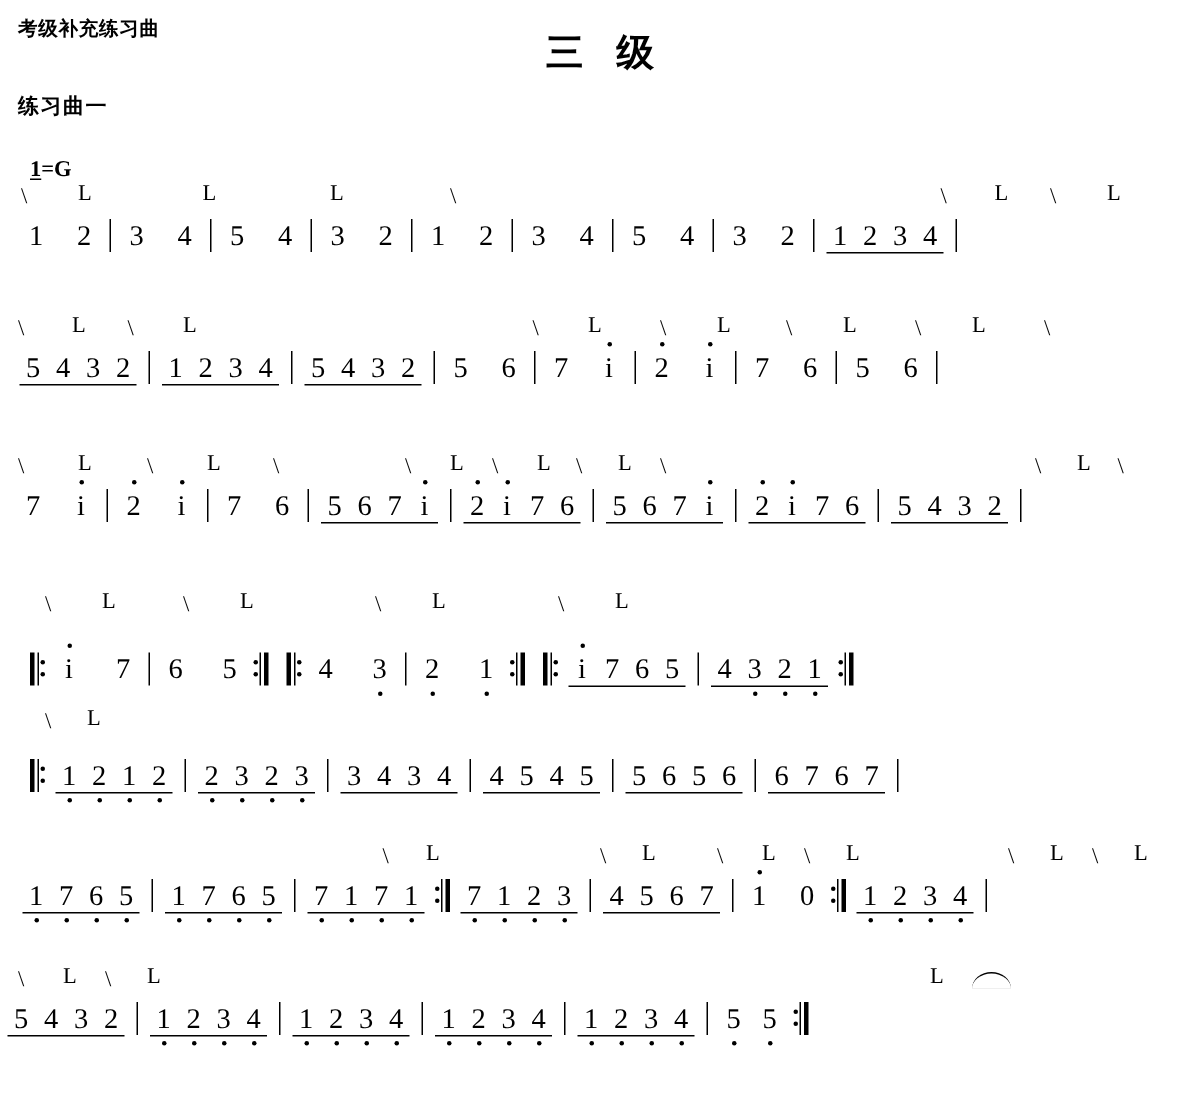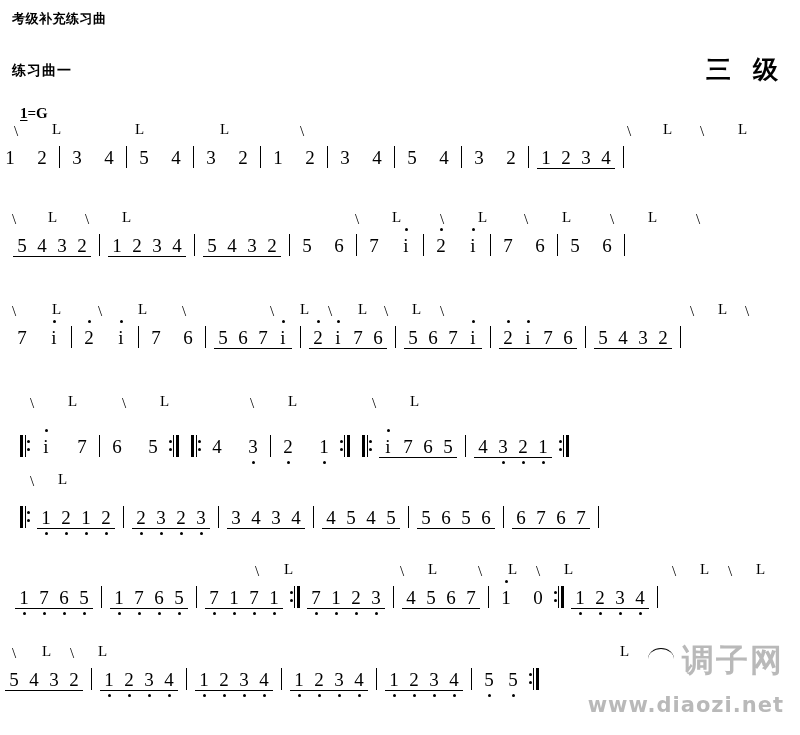--- a/index.html
+++ b/index.html
@@ -28,27 +28,26 @@
     font-size: 13px;
     font-weight: bold;
     font-family: "DejaVu Sans", sans-serif;
     letter-spacing: 0.5px;
   }
   .hdr-title {
     position: absolute;
     left: 0;
     top: 18px;
     width: 800px;
-    text-align: right;
+    text-align: center;
     font-size: 25px;
     font-weight: bold;
     font-family: "DejaVu Sans", sans-serif;
     letter-spacing: 22px;
     text-indent: 22px;
-    margin-top: 35px;
   }
   .hdr-sub {
     position: absolute;
     left: 12px;
     top: 62px;
     font-size: 14px;
     font-weight: bold;
     font-family: "DejaVu Sans", sans-serif;
     letter-spacing: 1px;
   }
@@ -232,21 +231,21 @@
       <span class="mk" style="left:14px;top:2px;">\</span>
       <span class="mk" style="left:52px;top:0px;">L</span>
       <span class="mk" style="left:135px;top:0px;">L</span>
       <span class="mk" style="left:220px;top:0px;">L</span>
       <span class="mk" style="left:300px;top:2px;">\</span>
       <span class="mk" style="left:627px;top:2px;">\</span>
       <span class="mk" style="left:663px;top:0px;">L</span>
       <span class="mk" style="left:700px;top:2px;">\</span>
       <span class="mk" style="left:738px;top:0px;">L</span>
     </div>
-    <div class="notes" style="left:0;top:6px;">
+    <div class="notes" style="left:14px;top:6px;">
       <span class="grp"><span class="n">1</span><span class="sp12"></span><span class="n">2</span></span><span class="bar"></span><span class="grp"><span class="n">3</span><span class="sp12"></span><span class="n">4</span></span><span class="bar"></span><span class="grp"><span class="n">5</span><span class="sp12"></span><span class="n">4</span></span><span class="bar"></span><span class="grp"><span class="n">3</span><span class="sp12"></span><span class="n">2</span></span><span class="bar"></span><span class="grp"><span class="n">1</span><span class="sp12"></span><span class="n">2</span></span><span class="bar"></span><span class="grp"><span class="n">3</span><span class="sp12"></span><span class="n">4</span></span><span class="bar"></span><span class="grp"><span class="n">5</span><span class="sp12"></span><span class="n">4</span></span><span class="bar"></span><span class="grp"><span class="n">3</span><span class="sp12"></span><span class="n">2</span></span><span class="bar"></span><span class="grp gb1"><span class="n">1</span><span class="n">2</span><span class="n">3</span><span class="n">4</span></span><span class="bar"></span>
     </div>
   </div>
 
   <div class="row" style="top:228px;">
     <div class="marks">
       <span class="mk" style="left:12px;top:2px;">\</span>
       <span class="mk" style="left:48px;top:0px;">L</span>
       <span class="mk" style="left:85px;top:2px;">\</span>
       <span class="mk" style="left:122px;top:0px;">L</span>
@@ -341,16 +340,14 @@
       <span class="mk" style="left:70px;top:2px;">\</span>
       <span class="mk" style="left:98px;top:0px;">L</span>
       <span class="mk" style="left:620px;top:0px;">L</span>
       <div class="slur" style="left:648px;top:4px;"></div>
     </div>
     <div class="notes" style="left:4px;top:6px;">
       <span class="grp gb1"><span class="n">5</span><span class="n">4</span><span class="n">3</span><span class="n">2</span></span><span class="bar"></span><span class="grp gb1"><span class="n dotdn">1</span><span class="n dotdn">2</span><span class="n dotdn">3</span><span class="n dotdn">4</span></span><span class="bar"></span><span class="grp gb1"><span class="n dotdn">1</span><span class="n dotdn">2</span><span class="n dotdn">3</span><span class="n dotdn">4</span></span><span class="bar"></span><span class="grp gb1"><span class="n dotdn">1</span><span class="n dotdn">2</span><span class="n dotdn">3</span><span class="n dotdn">4</span></span><span class="bar"></span><span class="grp gb1"><span class="n dotdn">1</span><span class="n dotdn">2</span><span class="n dotdn">3</span><span class="n dotdn">4</span></span><span class="bar"></span><span class="grp"><span class="n dotdn">5</span><span class="sp4"></span><span class="n dotdn">5</span></span><span class="rep rep-close"><i class="thin"></i><i class="thick"></i><b class="d1"></b><b class="d2"></b></span>
     </div>
   </div>
 
-  <div class="wm">调子网</div>
-  <div class="wm2">www.diaozi.net</div>
 
 </div>
 
 </body></html>

